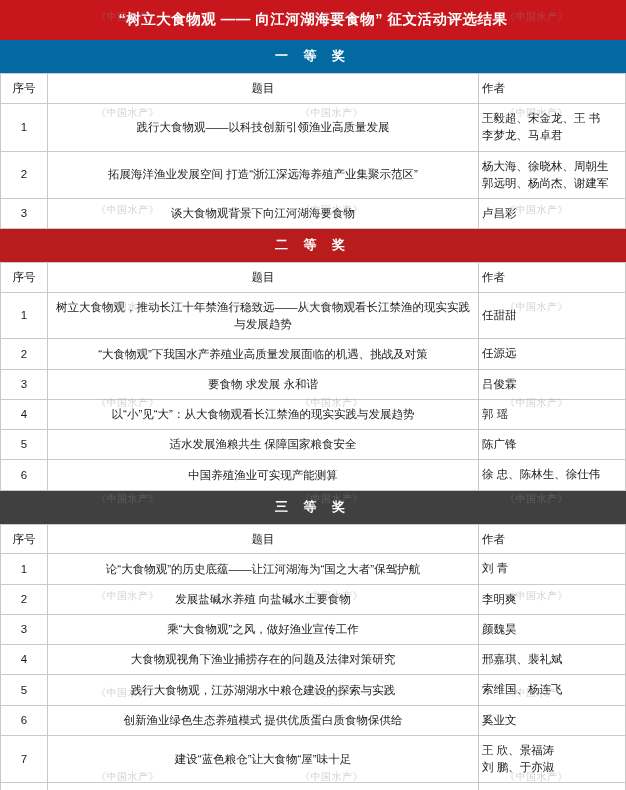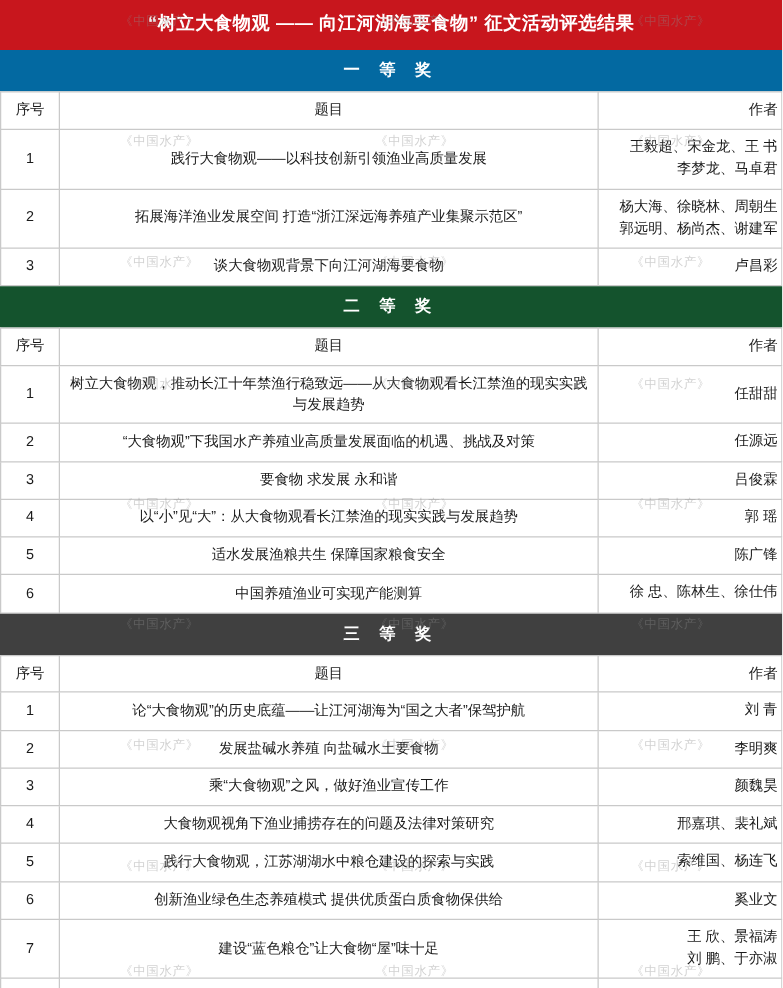--- a/index.html
+++ b/index.html
@@ -35,41 +35,41 @@
   
   .award-bar {
     color: #ffffff;
     text-align: center;
     font-size: 13px;
     font-weight: bold;
     letter-spacing: 6px;
     padding: 7px 0 8px 0;
   }
   .award-first  { background: #0369a1; }
-  .award-second { background: #14532d; }
+  .award-second { background: #b91c1c; }
   .award-third  { background: #404040; }
 
   
   table.grid {
     width: 100%;
     border-collapse: collapse;
     table-layout: fixed;
   }
   table.grid td, table.grid th {
     border: 1px solid #c9c9c9;
     font-size: 11.5px;
     color: #1b1b1b;
     padding: 6px 3px;
     line-height: 1.45;
     vertical-align: middle;
     font-weight: normal;
   }
   .col-idx   { width: 40px;  text-align: center; }
   .col-title { text-align: center; }
-  .col-author{ width: 140px; text-align: right; }
+  .col-author{ width: 140px; text-align: left; }
 
   thead td {
     font-weight: bold;
     font-size: 11.5px;
     background: #ffffff;
   }
   tbody td.cell-title {
     padding-left: 8px;
     padding-right: 8px;
     text-align: center;

